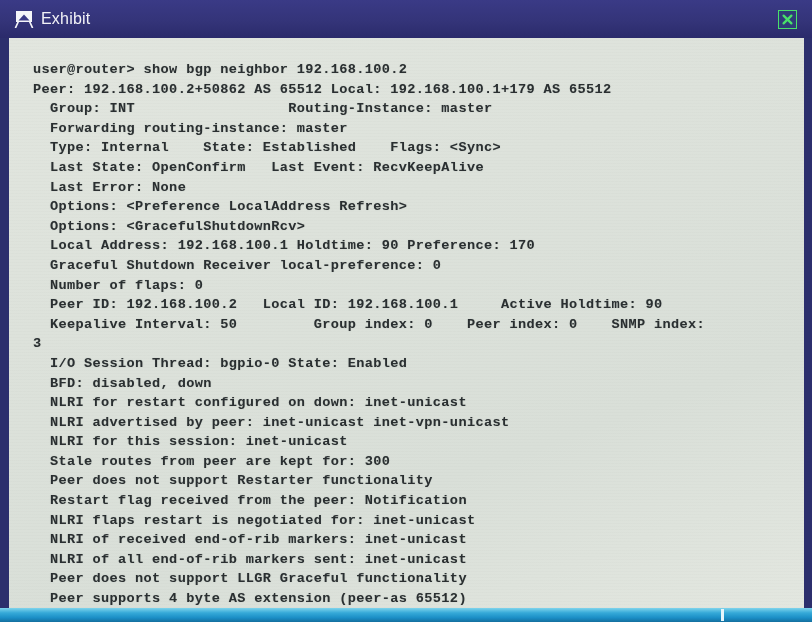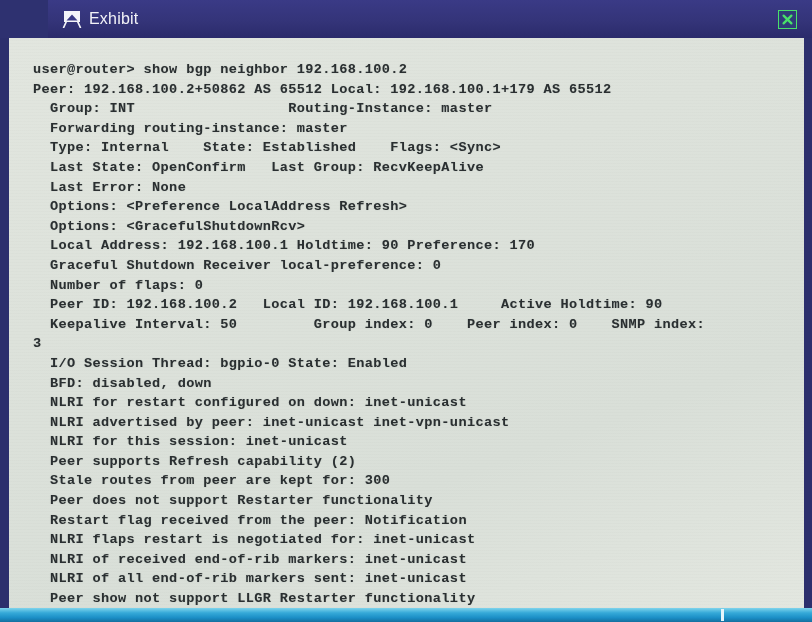--- a/index.html
+++ b/index.html
@@ -28,21 +28,20 @@
   
   .titlebar {
     position: relative;
     height: 38px;
     flex: 0 0 38px;
     background: linear-gradient(180deg, #3a3a86 0%, #343479 55%, #2b2b6b 100%);
     display: flex;
     align-items: center;
     padding: 0 5px 0 14px;
     box-sizing: border-box;
-    margin-left: 48px;
   }
   .title-left {
     display: flex;
     align-items: center;
     gap: 7px;
   }
   .app-icon {
     width: 20px;
     height: 17px;
     display: block;
@@ -159,43 +158,42 @@
     </div>
   </div>
 
   <div class="content-frame">
     <div class="terminal" id="terminal">
         <div class="term-line">user@router&gt; show bgp neighbor 192.168.100.2</div>
         <div class="term-line">Peer: 192.168.100.2+50862 AS 65512 Local: 192.168.100.1+179 AS 65512</div>
         <div class="term-line">  Group: INT                  Routing-Instance: master</div>
         <div class="term-line">  Forwarding routing-instance: master</div>
         <div class="term-line">  Type: Internal    State: Established    Flags: &lt;Sync&gt;</div>
-        <div class="term-line">  Last State: OpenConfirm   Last Group: RecvKeepAlive</div>
+        <div class="term-line">  Last State: OpenConfirm   Last Event: RecvKeepAlive</div>
         <div class="term-line">  Last Error: None</div>
         <div class="term-line">  Options: &lt;Preference LocalAddress Refresh&gt;</div>
         <div class="term-line">  Options: &lt;GracefulShutdownRcv&gt;</div>
         <div class="term-line">  Local Address: 192.168.100.1 Holdtime: 90 Preference: 170</div>
         <div class="term-line">  Graceful Shutdown Receiver local-preference: 0</div>
         <div class="term-line">  Number of flaps: 0</div>
         <div class="term-line">  Peer ID: 192.168.100.2   Local ID: 192.168.100.1     Active Holdtime: 90</div>
         <div class="term-line">  Keepalive Interval: 50         Group index: 0    Peer index: 0    SNMP index:</div>
         <div class="term-line">3</div>
         <div class="term-line">  I/O Session Thread: bgpio-0 State: Enabled</div>
         <div class="term-line">  BFD: disabled, down</div>
         <div class="term-line">  NLRI for restart configured on down: inet-unicast</div>
         <div class="term-line">  NLRI advertised by peer: inet-unicast inet-vpn-unicast</div>
         <div class="term-line">  NLRI for this session: inet-unicast</div>
-        <div class="term-line">  Peer supports Refresh capability (2)</div>
         <div class="term-line">  Stale routes from peer are kept for: 300</div>
         <div class="term-line">  Peer does not support Restarter functionality</div>
         <div class="term-line">  Restart flag received from the peer: Notification</div>
         <div class="term-line">  NLRI flaps restart is negotiated for: inet-unicast</div>
         <div class="term-line">  NLRI of received end-of-rib markers: inet-unicast</div>
         <div class="term-line">  NLRI of all end-of-rib markers sent: inet-unicast</div>
-        <div class="term-line">  Peer show not support LLGR Restarter functionality</div>
+        <div class="term-line">  Peer does not support LLGR Graceful functionality</div>
         <div class="term-line">  Peer supports 4 byte AS extension (peer-as 65512)</div>
       </div>
   </div>
 
   <div class="bottom-bar">
     <span class="bottom-bar-nub"></span>
   </div>
 
 </div>
 

